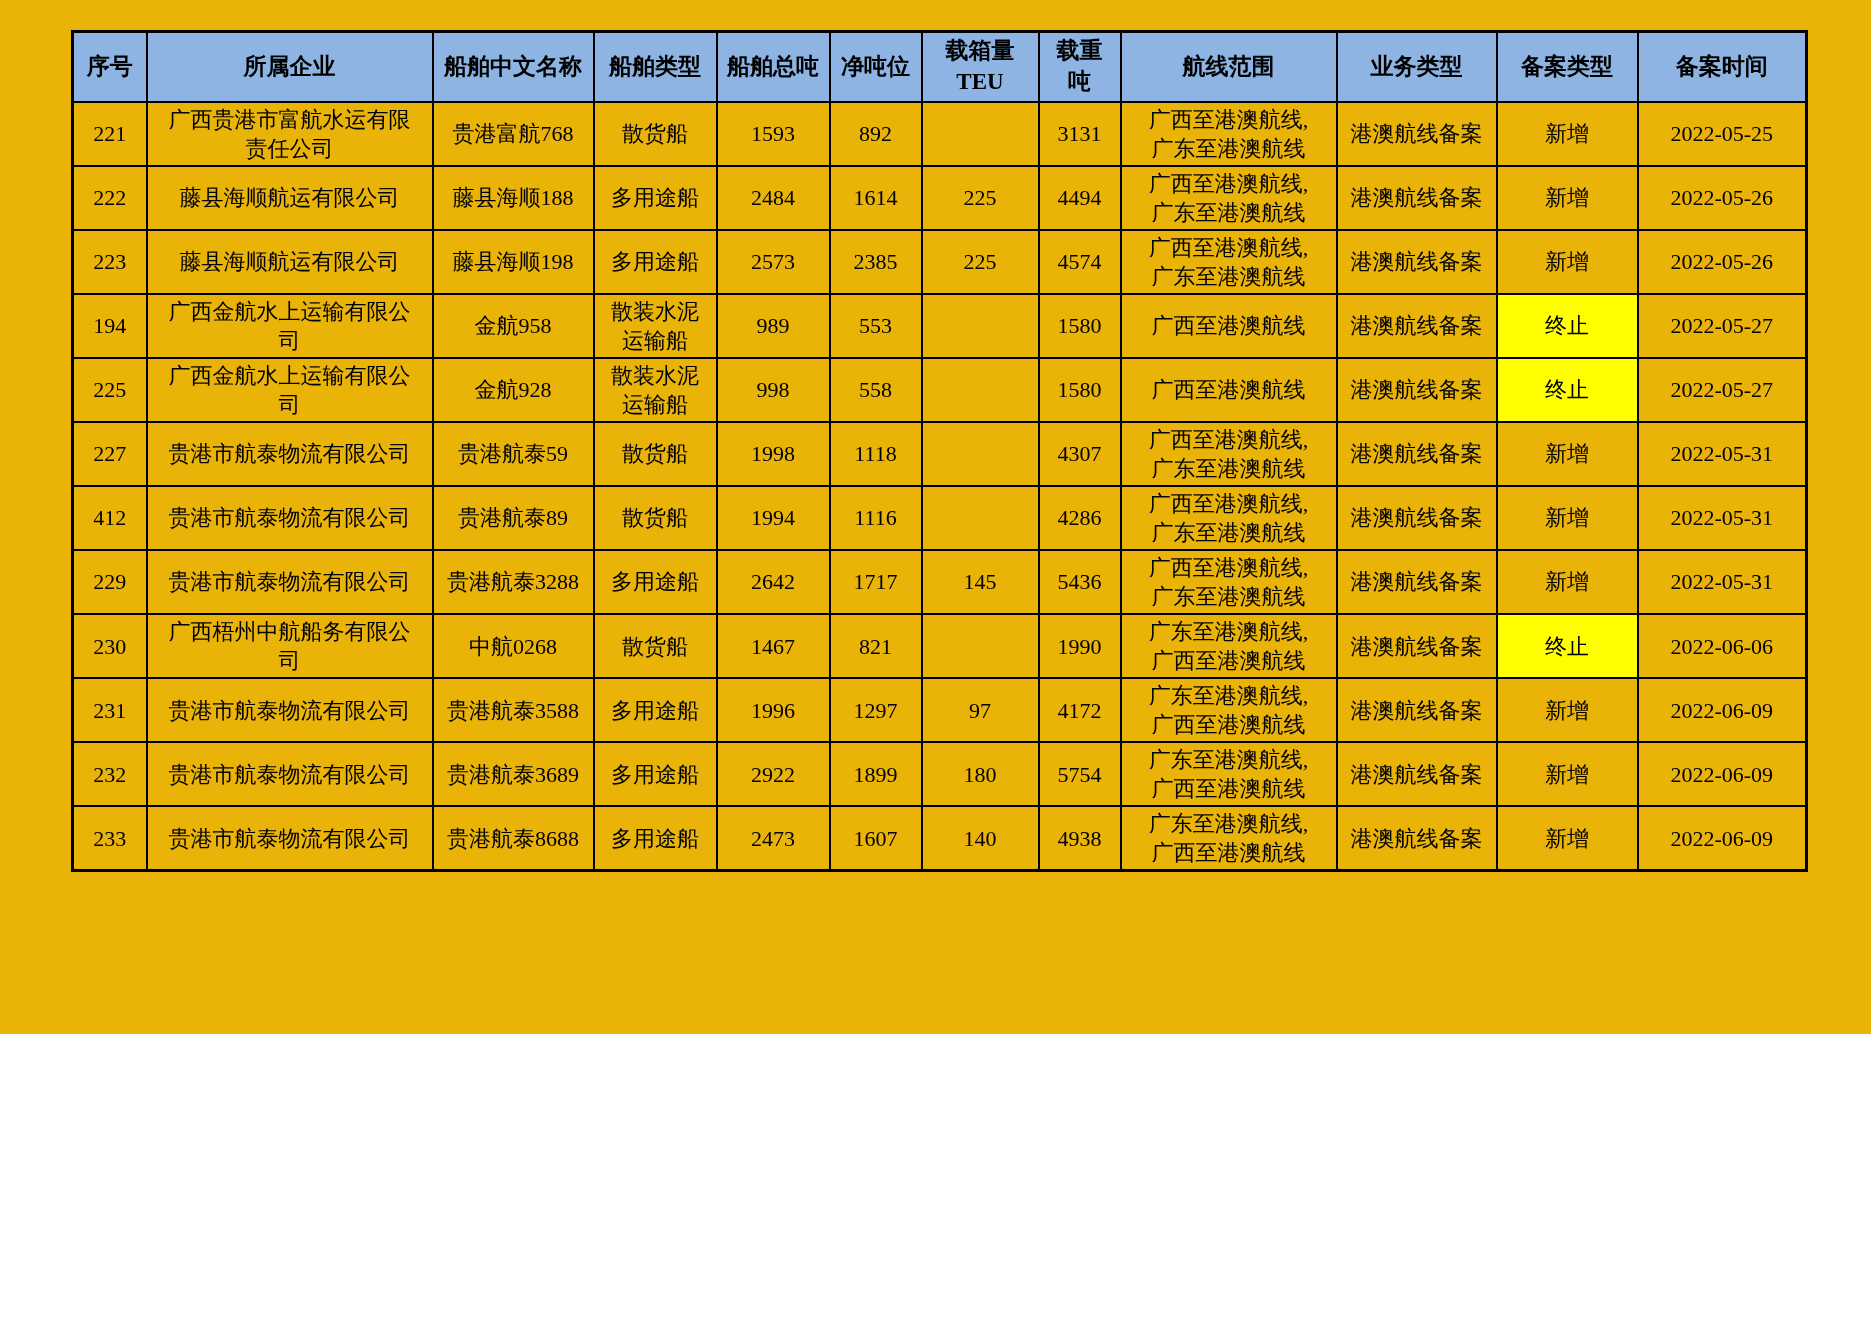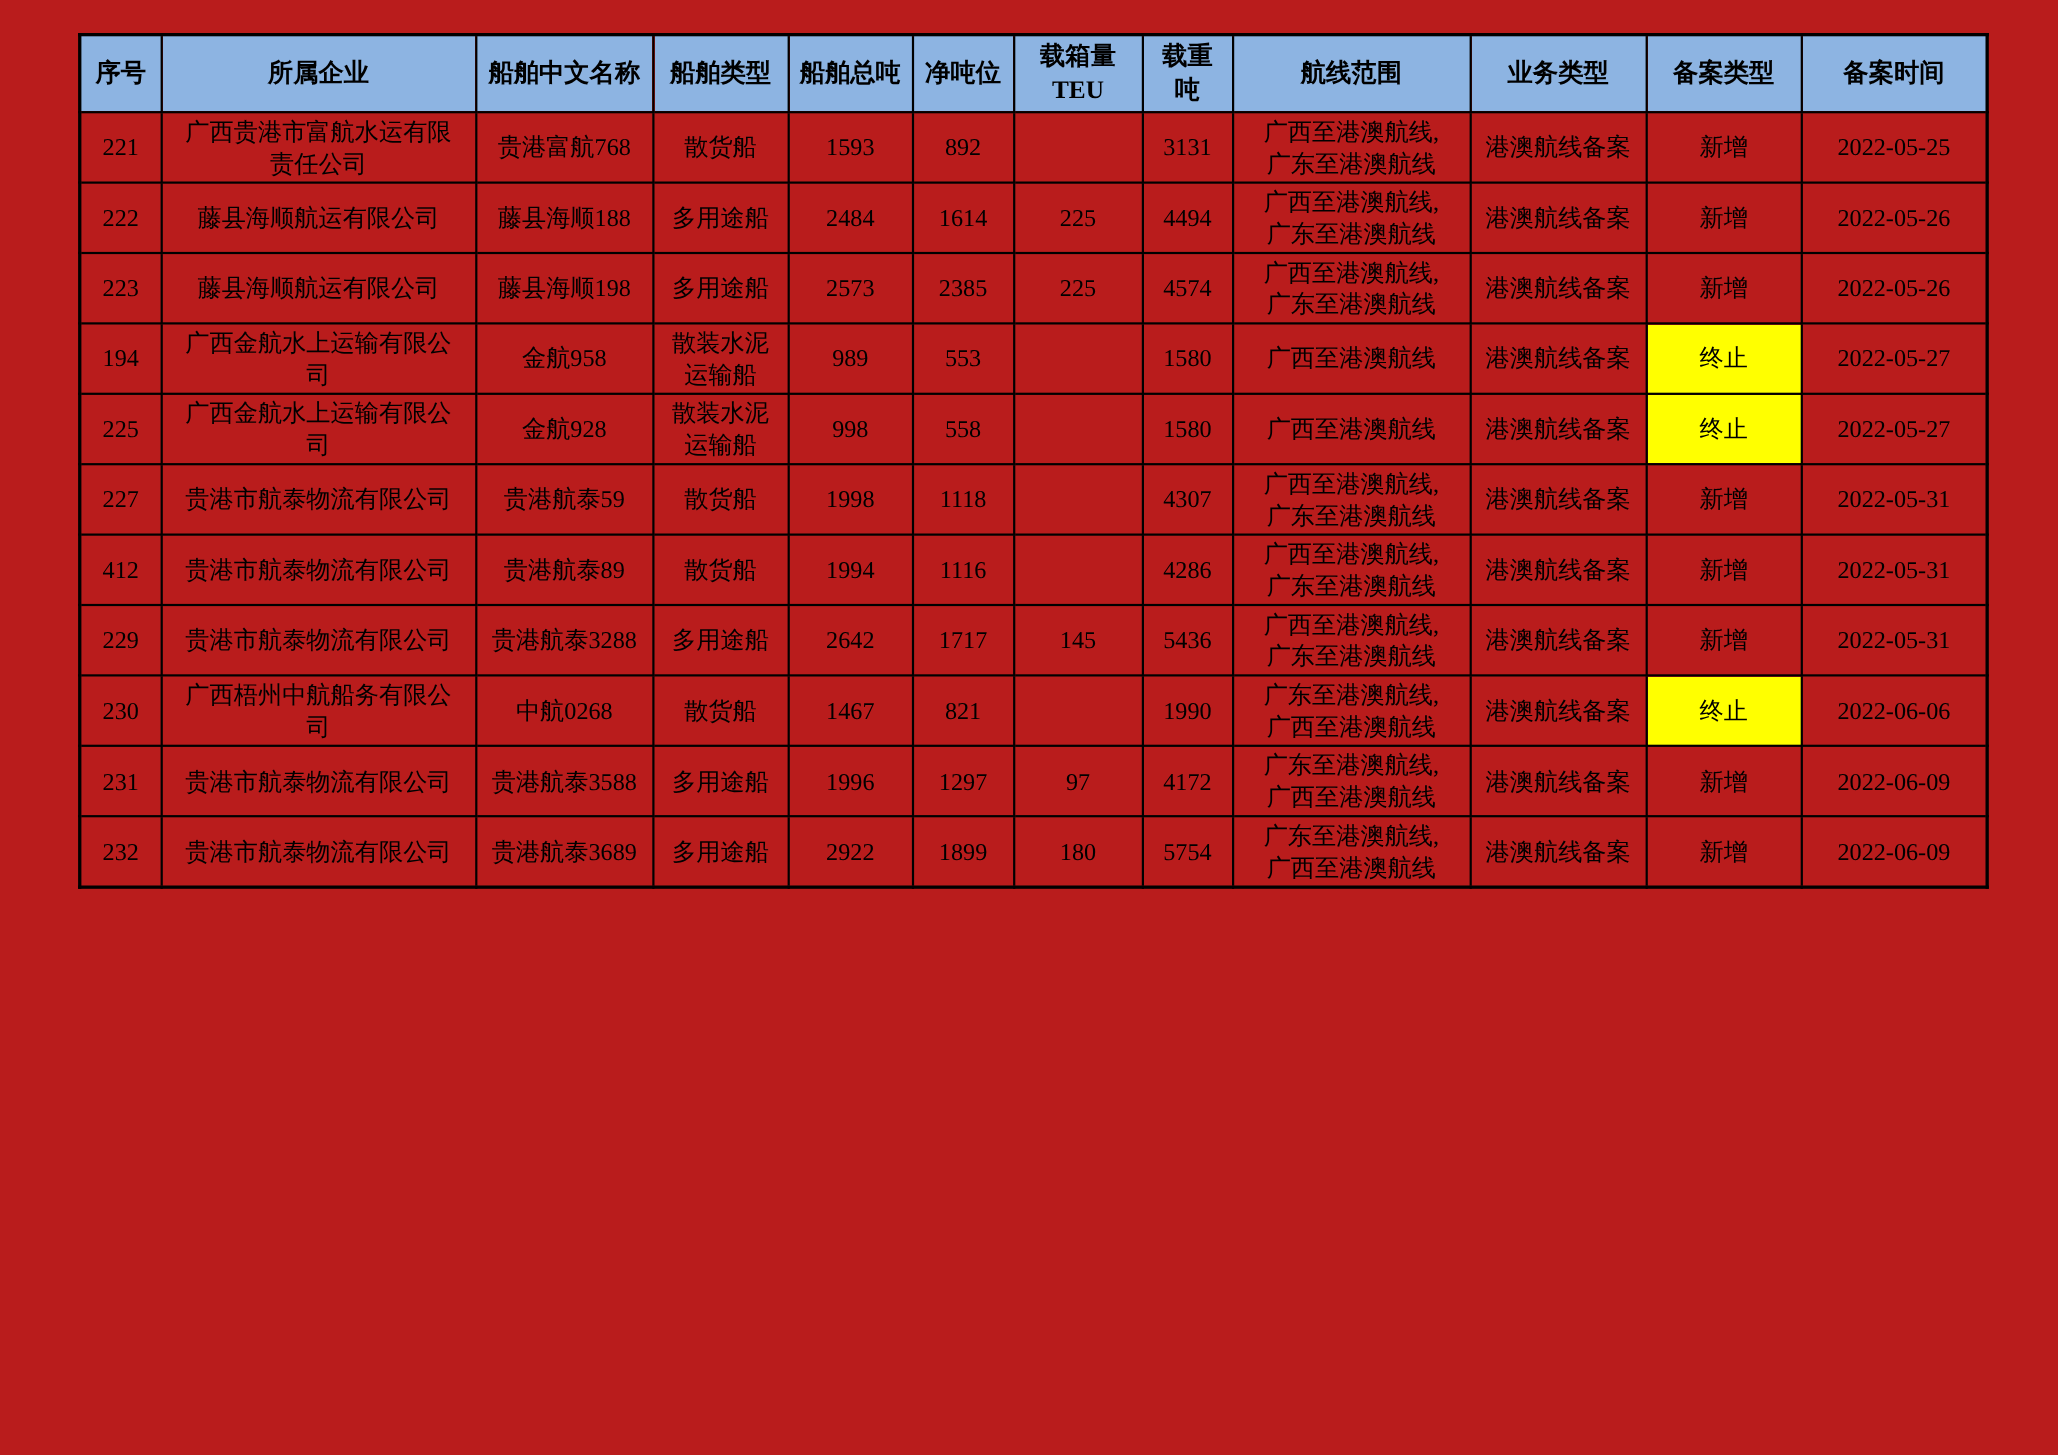--- a/index.html
+++ b/index.html
@@ -1,20 +1,20 @@
 <!DOCTYPE html>
 <html style="--header-bg: #8DB4E2; --highlight: #FFFF00;"><head>
 <meta charset="utf-8">
 <style>
   html,body{margin:0;padding:0;background:#ffffff;}
   .page{
     position:relative;
     width:1871px;
-    height:1323px;
-    background:#b91c1c;
+    height:1034px;
+    background:#eab308;
     font-family:"Liberation Serif","DejaVu Serif",serif;
     color:#000;
   }
   table.sheet{
     position:absolute;
     left:71px;
     top:30px;
     border-collapse:collapse;
     table-layout:fixed;
     border:3px solid #000;
@@ -239,15 +239,30 @@
           <td>2922</td>
           <td>1899</td>
           <td>180</td>
           <td>5754</td>
           <td>广东至港澳航线,
 广西至港澳航线</td>
           <td>港澳航线备案</td>
           <td>新增</td>
           <td>2022-06-09</td>
         </tr>
+        <tr>
+          <td>233</td>
+          <td>贵港市航泰物流有限公司</td>
+          <td>贵港航泰8688</td>
+          <td>多用途船</td>
+          <td>2473</td>
+          <td>1607</td>
+          <td>140</td>
+          <td>4938</td>
+          <td>广东至港澳航线,
+广西至港澳航线</td>
+          <td>港澳航线备案</td>
+          <td>新增</td>
+          <td>2022-06-09</td>
+        </tr>
       </tbody>
   </table>
 </div>
 
 </body></html>

